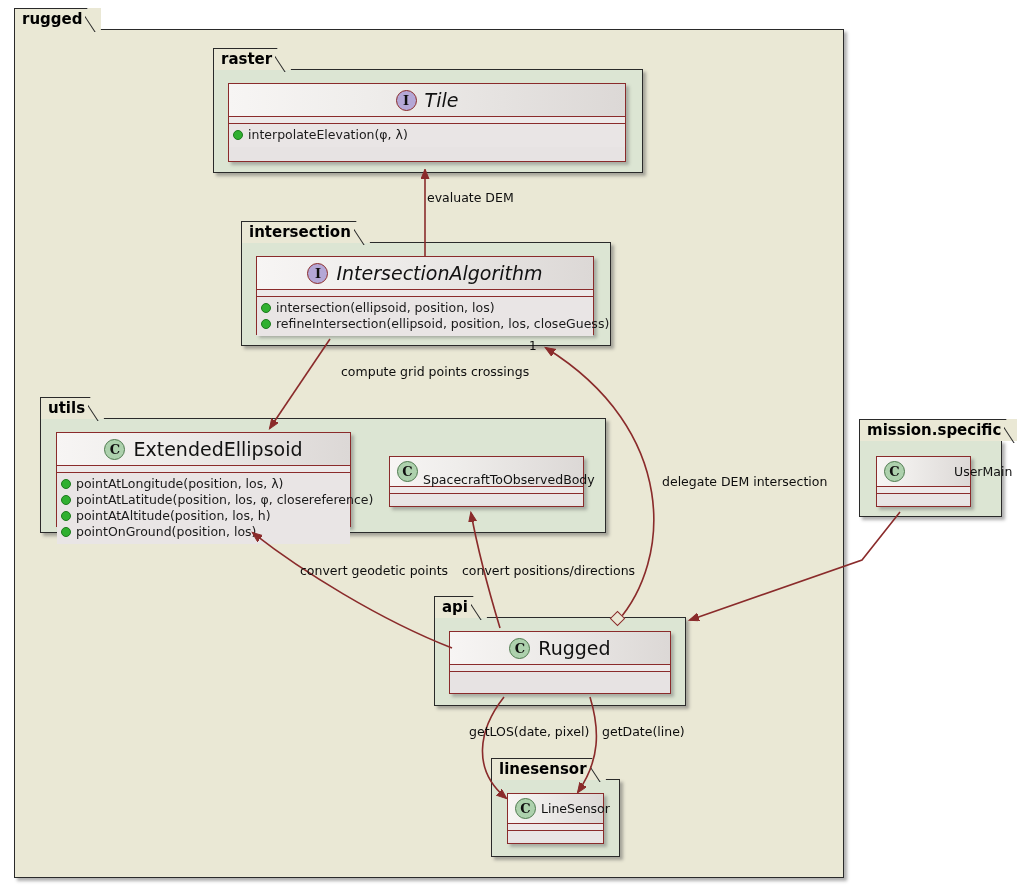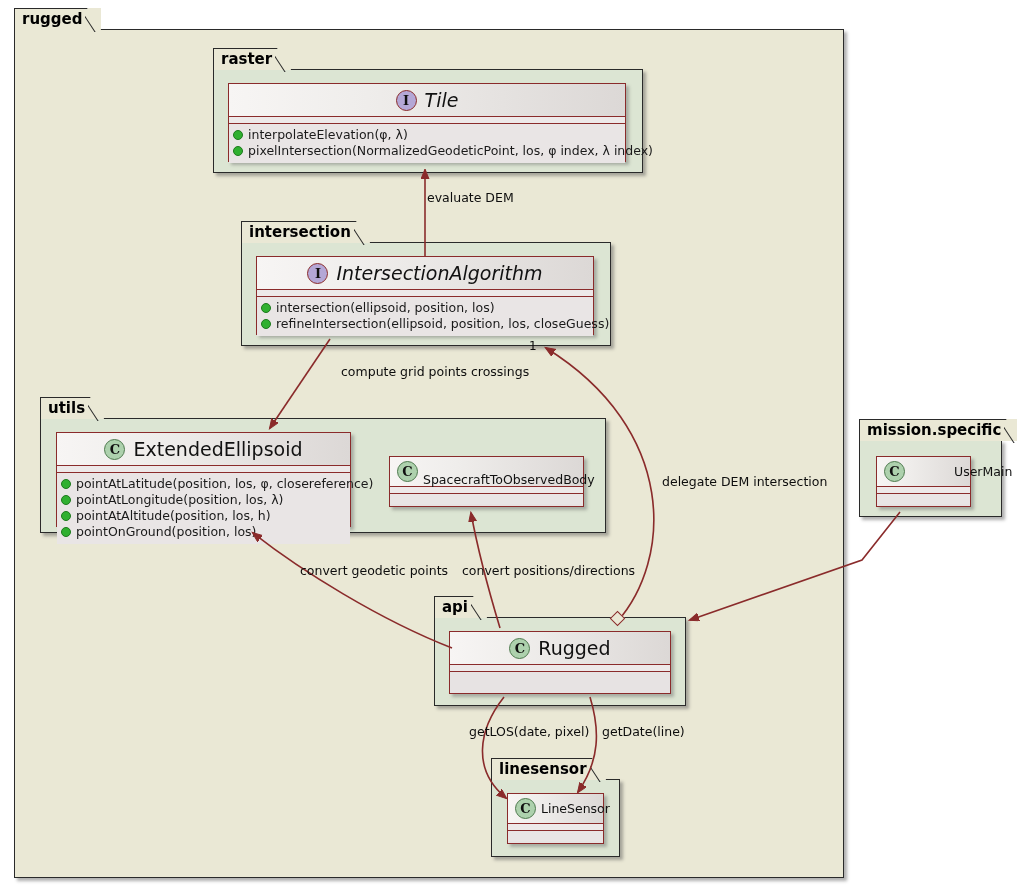--- a/index.html
+++ b/index.html
@@ -210,24 +210,20 @@
     <div class="cls-header">
       <span class="stereo iface">I</span>
       <span class="cls-name italic">Tile</span>
     </div>
     <div class="cls-sep"></div>
     <div class="cls-members">
       <div class="member">
         <span class="dot"></span>
         <span>interpolateElevation(φ, λ)</span>
       </div>
-      <div class="member">
-        <span class="dot"></span>
-        <span>pixelIntersection(NormalizedGeodeticPoint, los, φ index, λ index)</span>
-      </div>
     </div>
   </div>
 
   <div class="pkg" style="left:241px; top:221px; width:370px; height:125px;">
     <div class="pkg-body green shadowed" style="left:0px; top:21px; width:370px; height:104px;"></div>
     <div class="pkg-tab" style="left:0px; top:0px;">
       <span class="pkg-label-text">intersection</span>
       <span class="slash"></span>
     </div>
   </div>
@@ -260,25 +256,25 @@
 
   <div class="cls" style="left:56px; top:432px; width:295px; height:95px;">
     <div class="cls-header">
       <span class="stereo klass">C</span>
       <span class="cls-name">ExtendedEllipsoid</span>
     </div>
     <div class="cls-sep"></div>
     <div class="cls-members">
       <div class="member">
         <span class="dot"></span>
+        <span>pointAtLongitude(position, los, λ)</span>
+      </div>
+      <div class="member">
+        <span class="dot"></span>
         <span>pointAtLatitude(position, los, φ, closereference)</span>
-      </div>
-      <div class="member">
-        <span class="dot"></span>
-        <span>pointAtLongitude(position, los, λ)</span>
       </div>
       <div class="member">
         <span class="dot"></span>
         <span>pointAtAltitude(position, los, h)</span>
       </div>
       <div class="member">
         <span class="dot"></span>
         <span>pointOnGround(position, los)</span>
       </div>
     </div>

